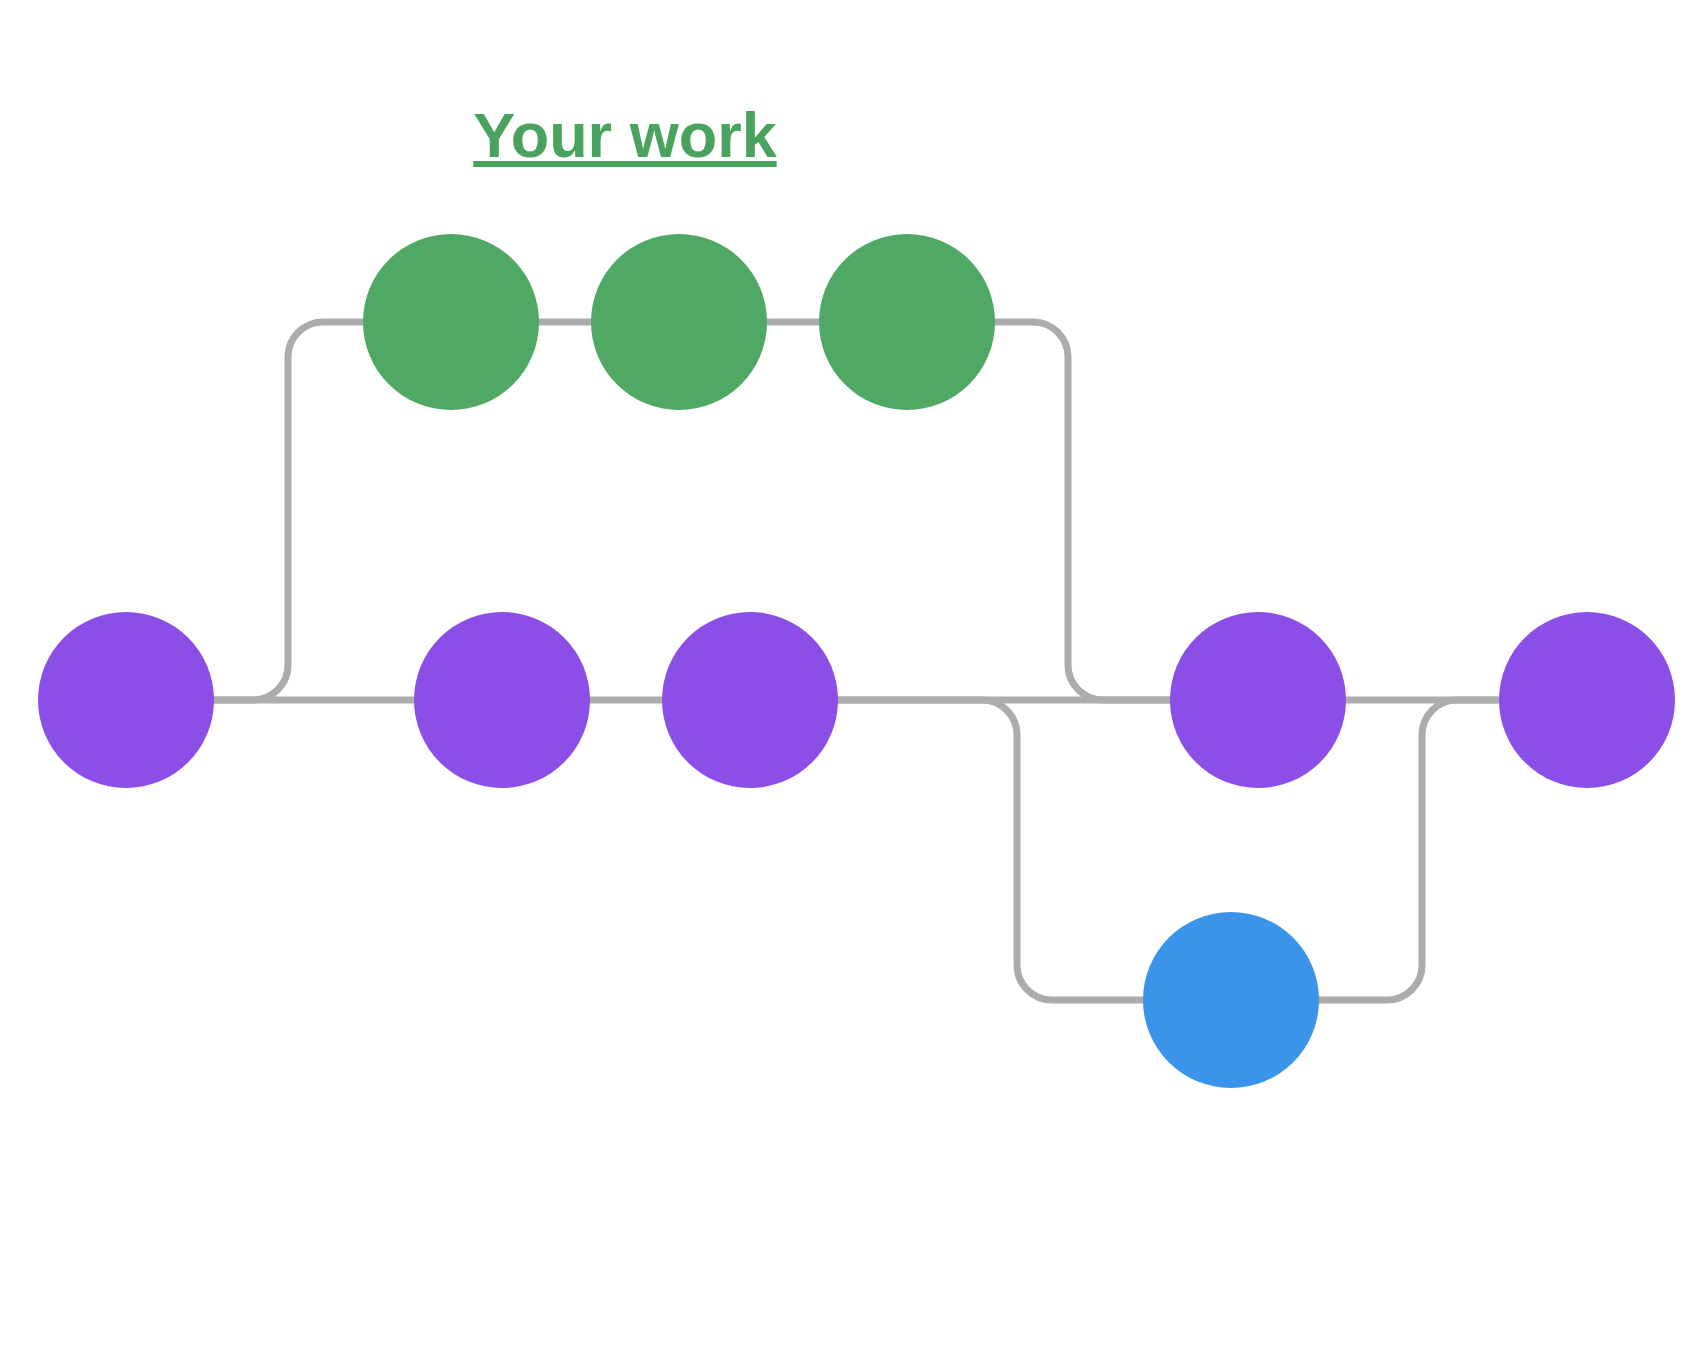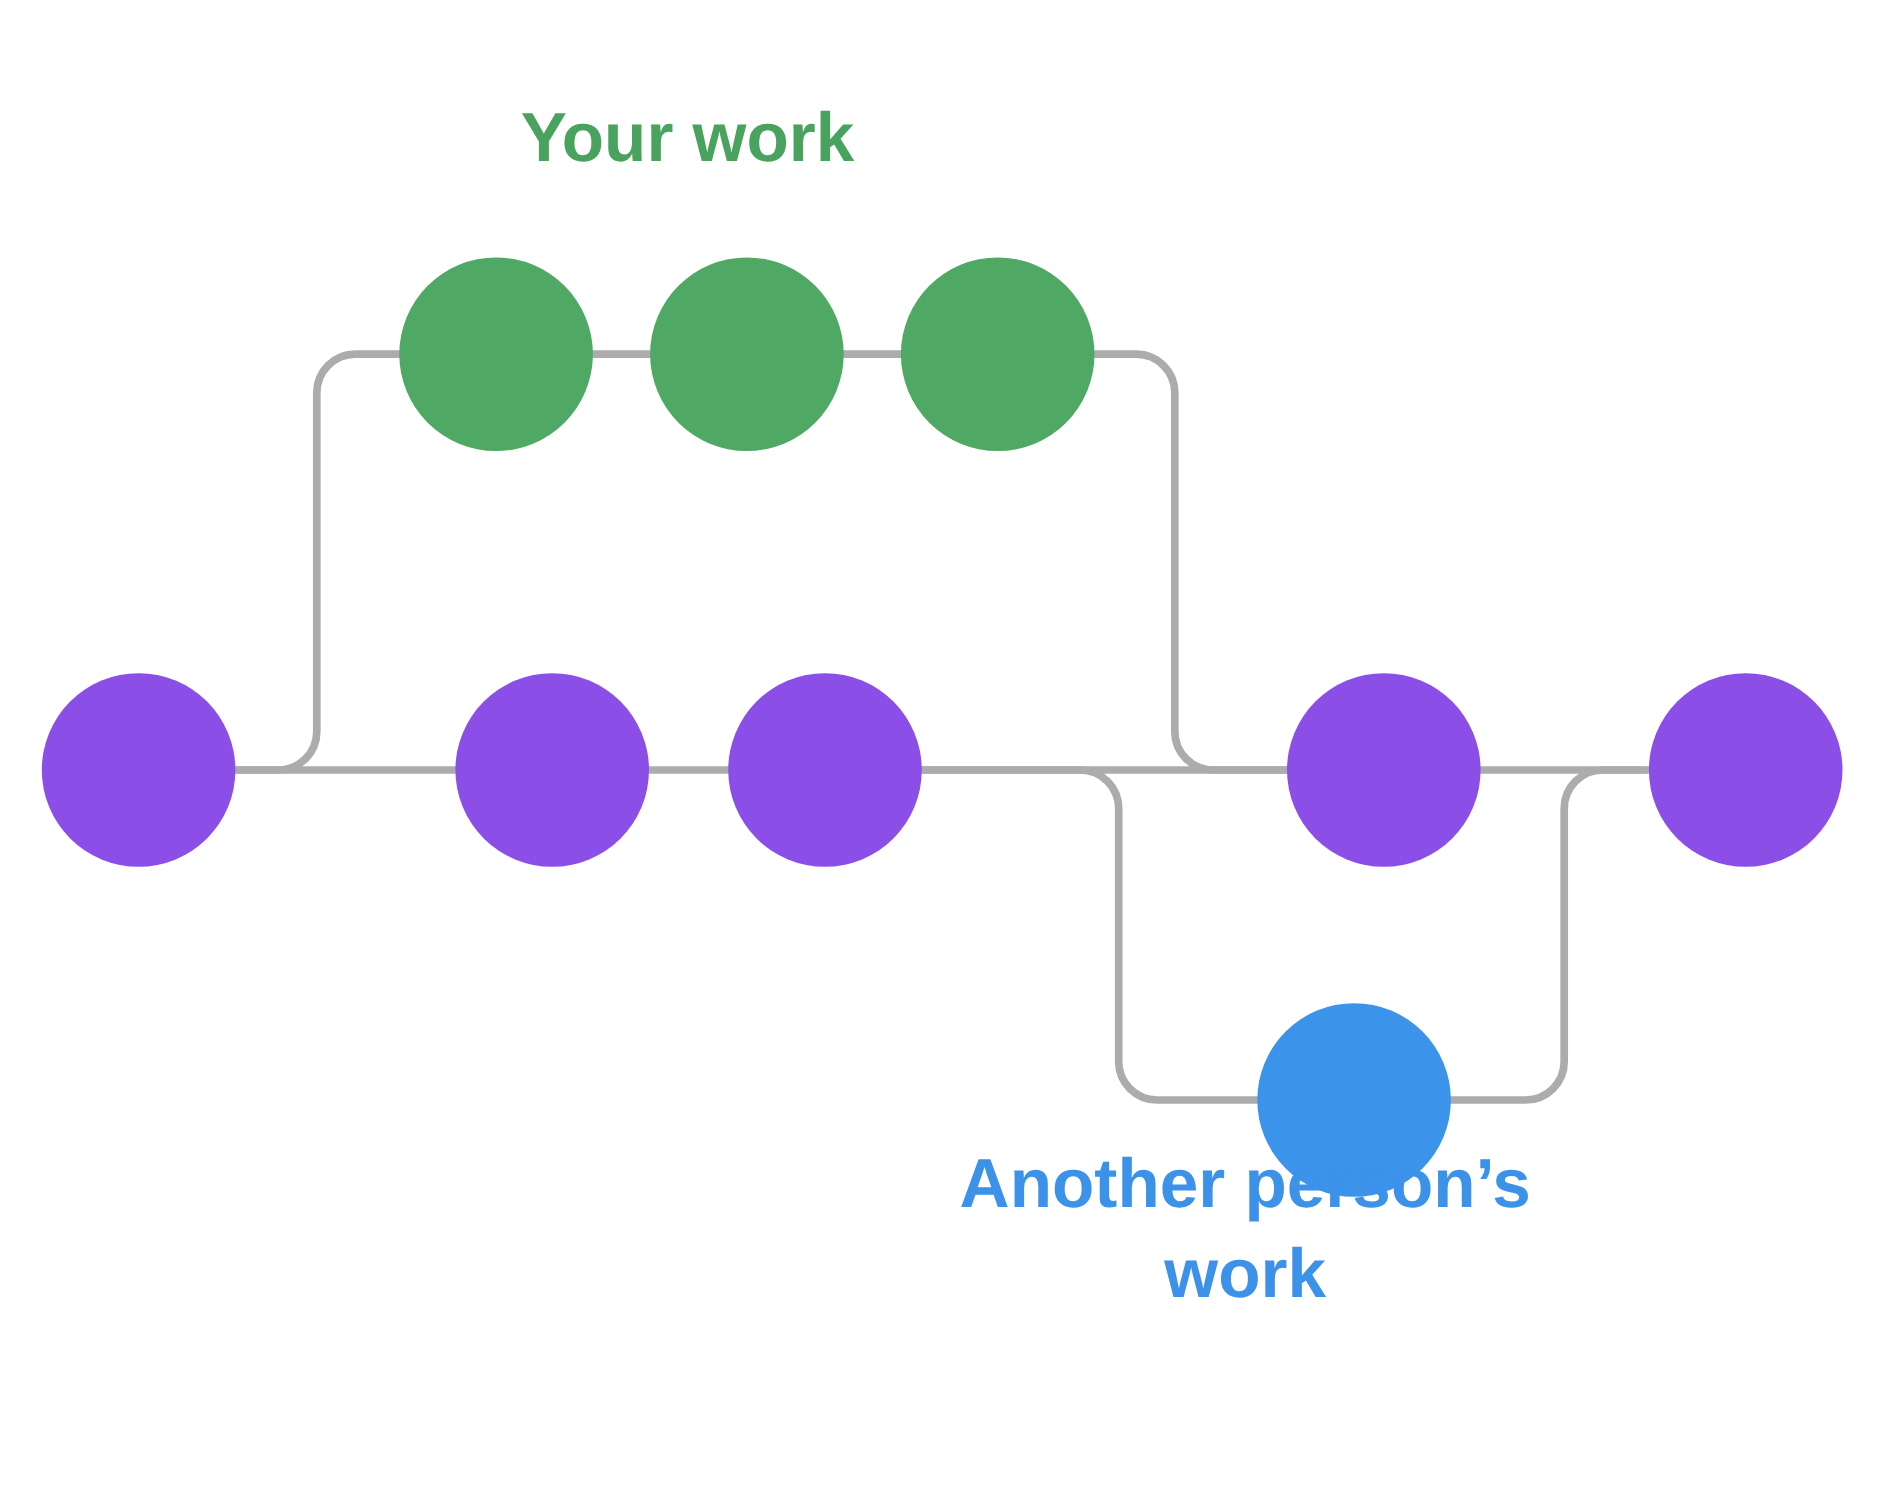--- a/index.html
+++ b/index.html
@@ -19,21 +19,21 @@
   .label {
     position: absolute;
     transform: translateX(-50%);
     font-weight: 700;
     font-size: 63px;
     line-height: 1.3;
     white-space: nowrap;
     text-align: center;
   }
   .label span { display: block; }
-  .label-green  { color: var(--green-label, #49a35e); left: 625px;  top: 85px;  }
+  .label-green  { color: var(--green-label, #49a35e); left: 625px;  top: 95px; text-decoration: underline;  }
   .label-purple { color: var(--purple-label, #8040dd); left: 125px; top: 823px; }
   .label-blue   { color: var(--blue-label, #3c92e9);  left: 1132px; top: 1036px; }
 </style>
 </head>
 <body>
 
 <div class="canvas" style="background: rgb(255, 255, 255);">
 
   <svg class="edges-svg" viewBox="0 0 1706 1352">
       <path d="M 126 700 H 1587" fill="none" stroke="#acacac" stroke-width="7" stroke-linecap="butt"></path>
@@ -49,18 +49,14 @@
       <circle cx="502" cy="700" r="88" fill="#8b4fe8"></circle>
       <circle cx="750" cy="700" r="88" fill="#8b4fe8"></circle>
       <circle cx="1258" cy="700" r="88" fill="#8b4fe8"></circle>
       <circle cx="1587" cy="700" r="88" fill="#8b4fe8"></circle>
       <circle cx="1231" cy="1000" r="88" fill="#3b93ea"></circle>
     </svg>
 
   <div class="label label-green">Your work</div>
 
 
-  <div class="label label-blue">
-    <span>Another person’s</span>
-    <span>work</span>
-  </div>
 
 </div>
 
 </body></html>

